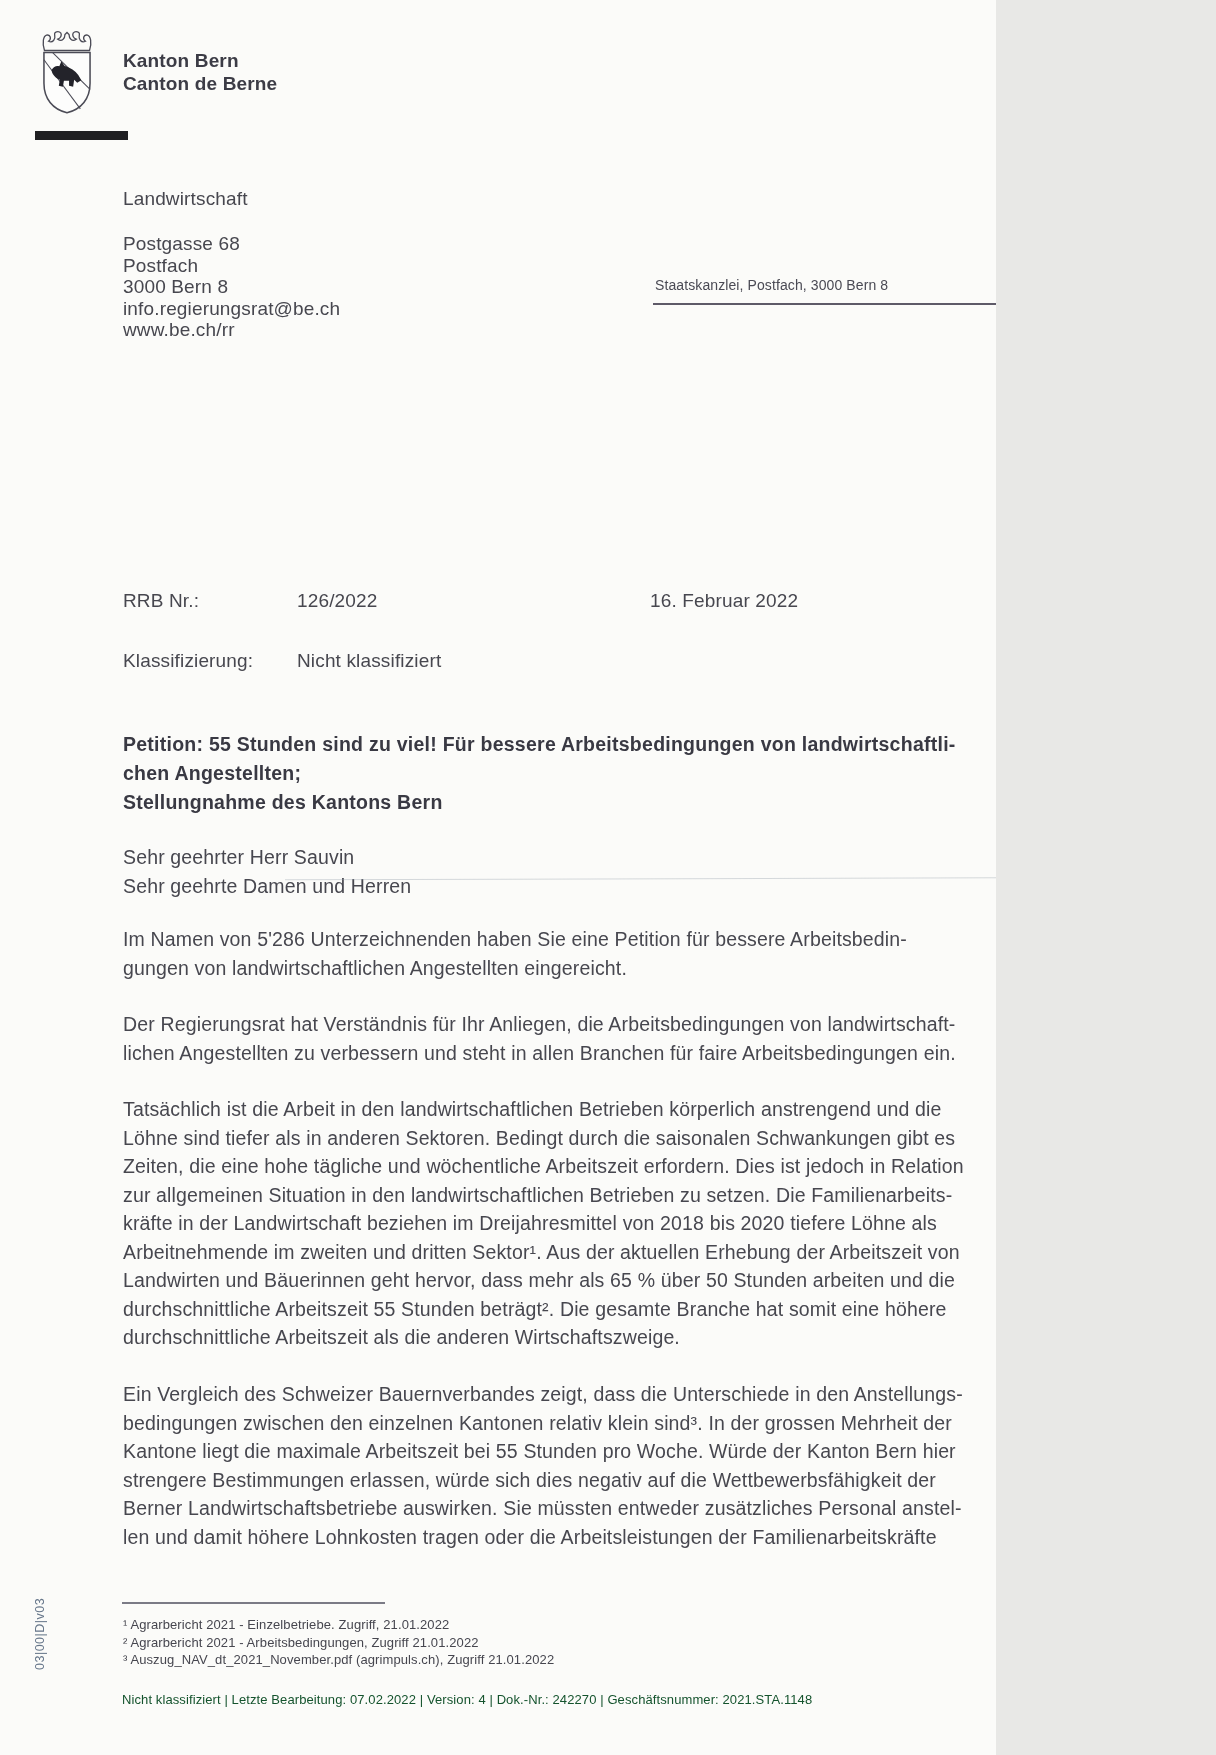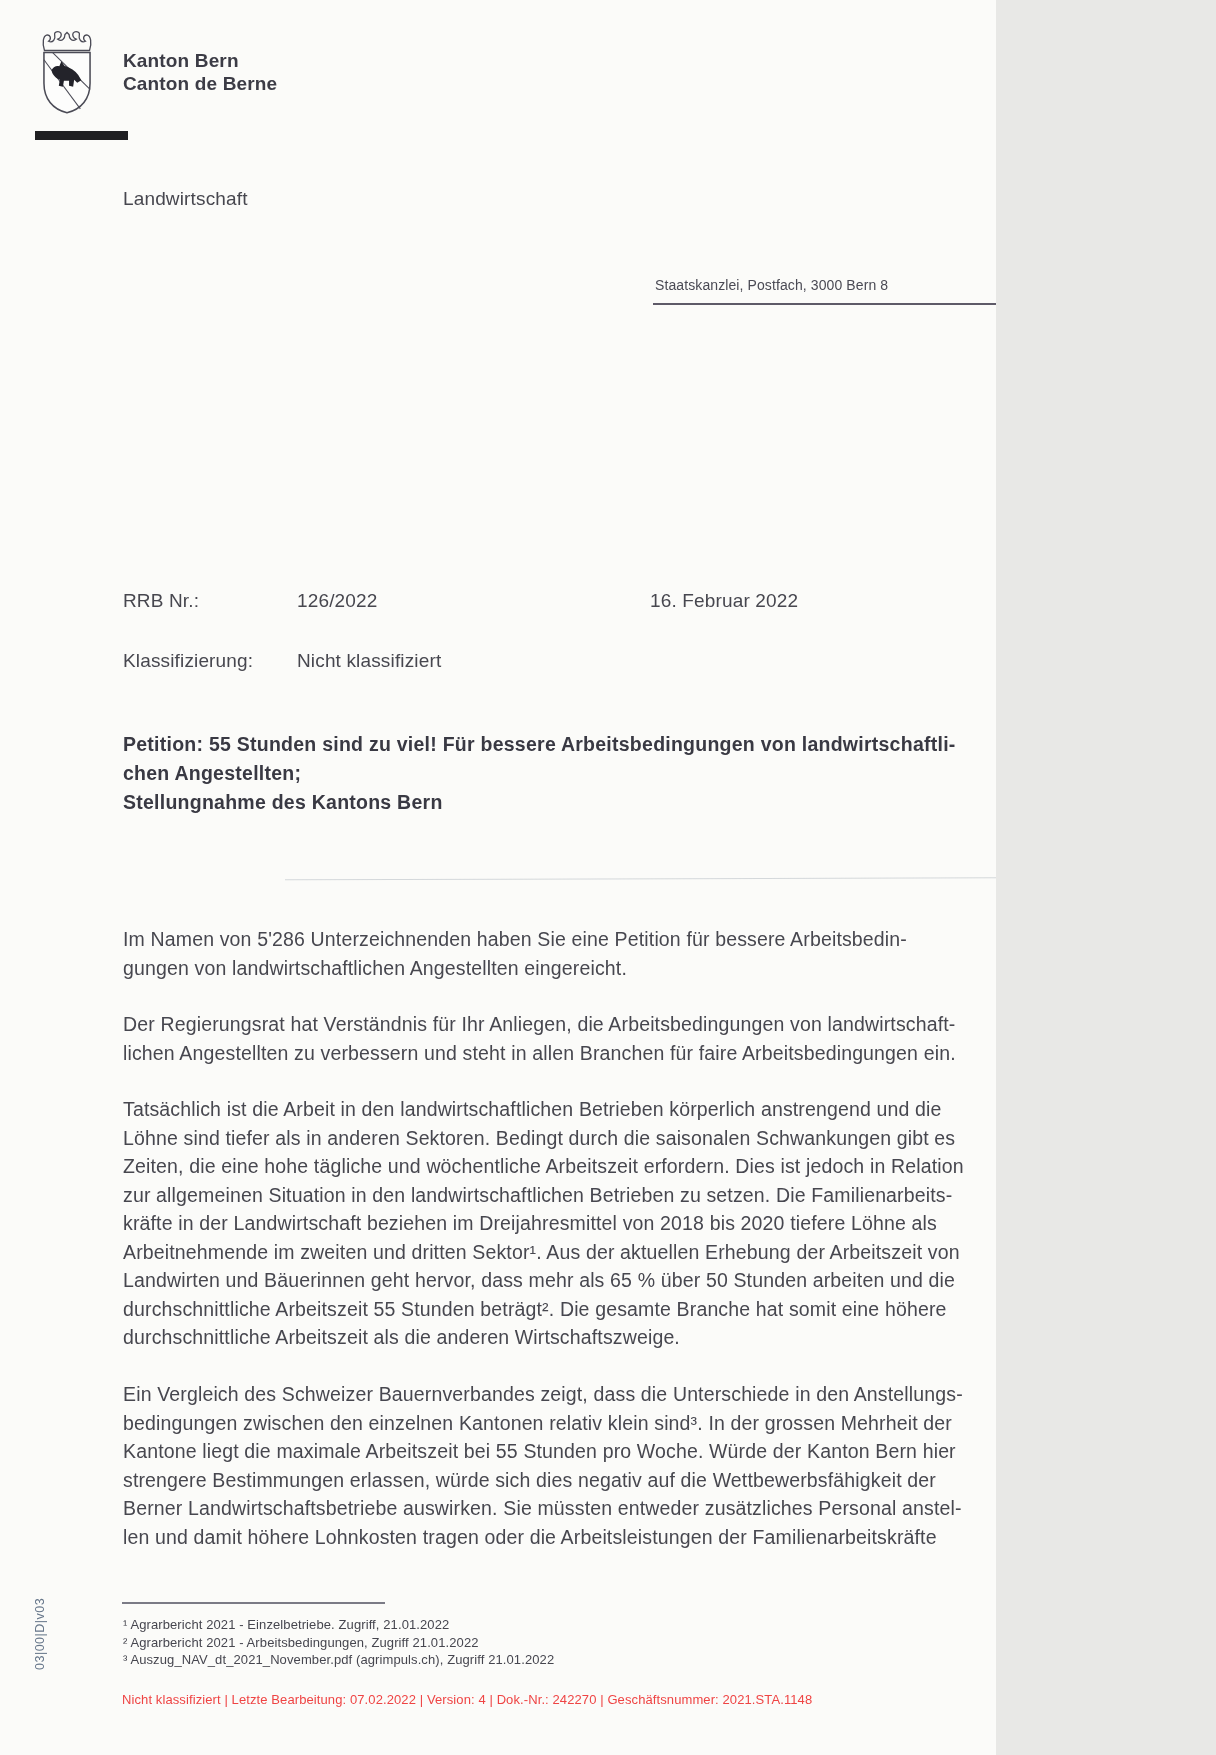--- a/index.html
+++ b/index.html
@@ -39,21 +39,21 @@
   
   .salutation { left:123px; top:843px; font-size:19.5px; line-height:28.5px; }
   .para { left:123px; font-size:19.5px; line-height:28.5px; }
   .p1 { top:925px; } .p2 { top:1010px; } .p3 { top:1095px; } .p4 { top:1380px; }
 
   
   .fn-rule { left:122px; top:1602px; width:263px; height:0; border-top:2px solid #7b7b86; }
   .footnotes { left:123px; top:1616px; font-size:13px; line-height:17.5px; color:#46464f; letter-spacing:0.1px; }
 
   
-  .footer-left { left:122px; top:1692px; font-size:13px; color:#ef4444; letter-spacing:0.1px; }
+  .footer-left { left:122px; top:1692px; font-size:13px; color:#14532d; letter-spacing:0.1px; }
   .footer-page { left:1148px; top:1692px; font-size:13.5px; color:#4b5a74; }
 
   
   .vcode {
     left:33px; top:1670px; font-size:12.5px; color:#66768a; letter-spacing:0.5px;
     transform:rotate(-90deg); transform-origin:0 0; white-space:nowrap;
   }
 
   
   .crease { height:1px; background:rgba(150,160,172,0.38); }
@@ -73,36 +73,43 @@
       <path d="M13,39 c2,-3.5 5,-4.5 7.5,-3.5 l2,-5 3,4.5 c6,2 10.5,5 13.5,9 l3,5 -4,2.5 -3,-3 -1,7 -4,-1 0,-5 -5,0 -1,6 -4,-1 1,-6 c-4,-1.5 -7.5,-5 -8,-9 z" fill="#23232a"></path>
     </svg>
   </div>
   <div class="abs org-names">
     <div>Kanton Bern</div>
     <div>Canton de Berne</div>
   </div>
   <div class="abs brand-bar"></div>
 
   <div class="abs sender-dept">Landwirtschaft</div>
+  <div class="abs sender-addr pre">Postgasse 68
+Postfach
+3000 Bern 8
+info.regierungsrat@be.ch
+www.be.ch/rr</div>
 
   <div class="abs return-addr">Staatskanzlei, Postfach, 3000 Bern 8</div>
   <div class="abs return-rule"></div>
 
   <div class="abs meta-row r1">
     <span class="lbl">RRB Nr.:</span><span>126/2022</span>
   </div>
   <div class="abs meta-row r3">
     <span class="lbl">Klassifizierung:</span><span>Nicht klassifiziert</span>
   </div>
   <div class="abs meta-date">16. Februar 2022</div>
 
   <div class="abs subject pre">Petition: 55 Stunden sind zu viel! Für bessere Arbeitsbedingungen von landwirtschaftli-
 chen Angestellten;
 Stellungnahme des Kantons Bern</div>
 
+  <div class="abs salutation pre">Sehr geehrter Herr Sauvin
+Sehr geehrte Damen und Herren</div>
   <div class="abs para p1 pre">Im Namen von 5'286 Unterzeichnenden haben Sie eine Petition für bessere Arbeitsbedin-
 gungen von landwirtschaftlichen Angestellten eingereicht.</div>
   <div class="abs para p2 pre">Der Regierungsrat hat Verständnis für Ihr Anliegen, die Arbeitsbedingungen von landwirtschaft-
 lichen Angestellten zu verbessern und steht in allen Branchen für faire Arbeitsbedingungen ein.</div>
   <div class="abs para p3 pre">Tatsächlich ist die Arbeit in den landwirtschaftlichen Betrieben körperlich anstrengend und die
 Löhne sind tiefer als in anderen Sektoren. Bedingt durch die saisonalen Schwankungen gibt es
 Zeiten, die eine hohe tägliche und wöchentliche Arbeitszeit erfordern. Dies ist jedoch in Relation
 zur allgemeinen Situation in den landwirtschaftlichen Betrieben zu setzen. Die Familienarbeits-
 kräfte in der Landwirtschaft beziehen im Dreijahresmittel von 2018 bis 2020 tiefere Löhne als
 Arbeitnehmende im zweiten und dritten Sektor¹. Aus der aktuellen Erhebung der Arbeitszeit von

